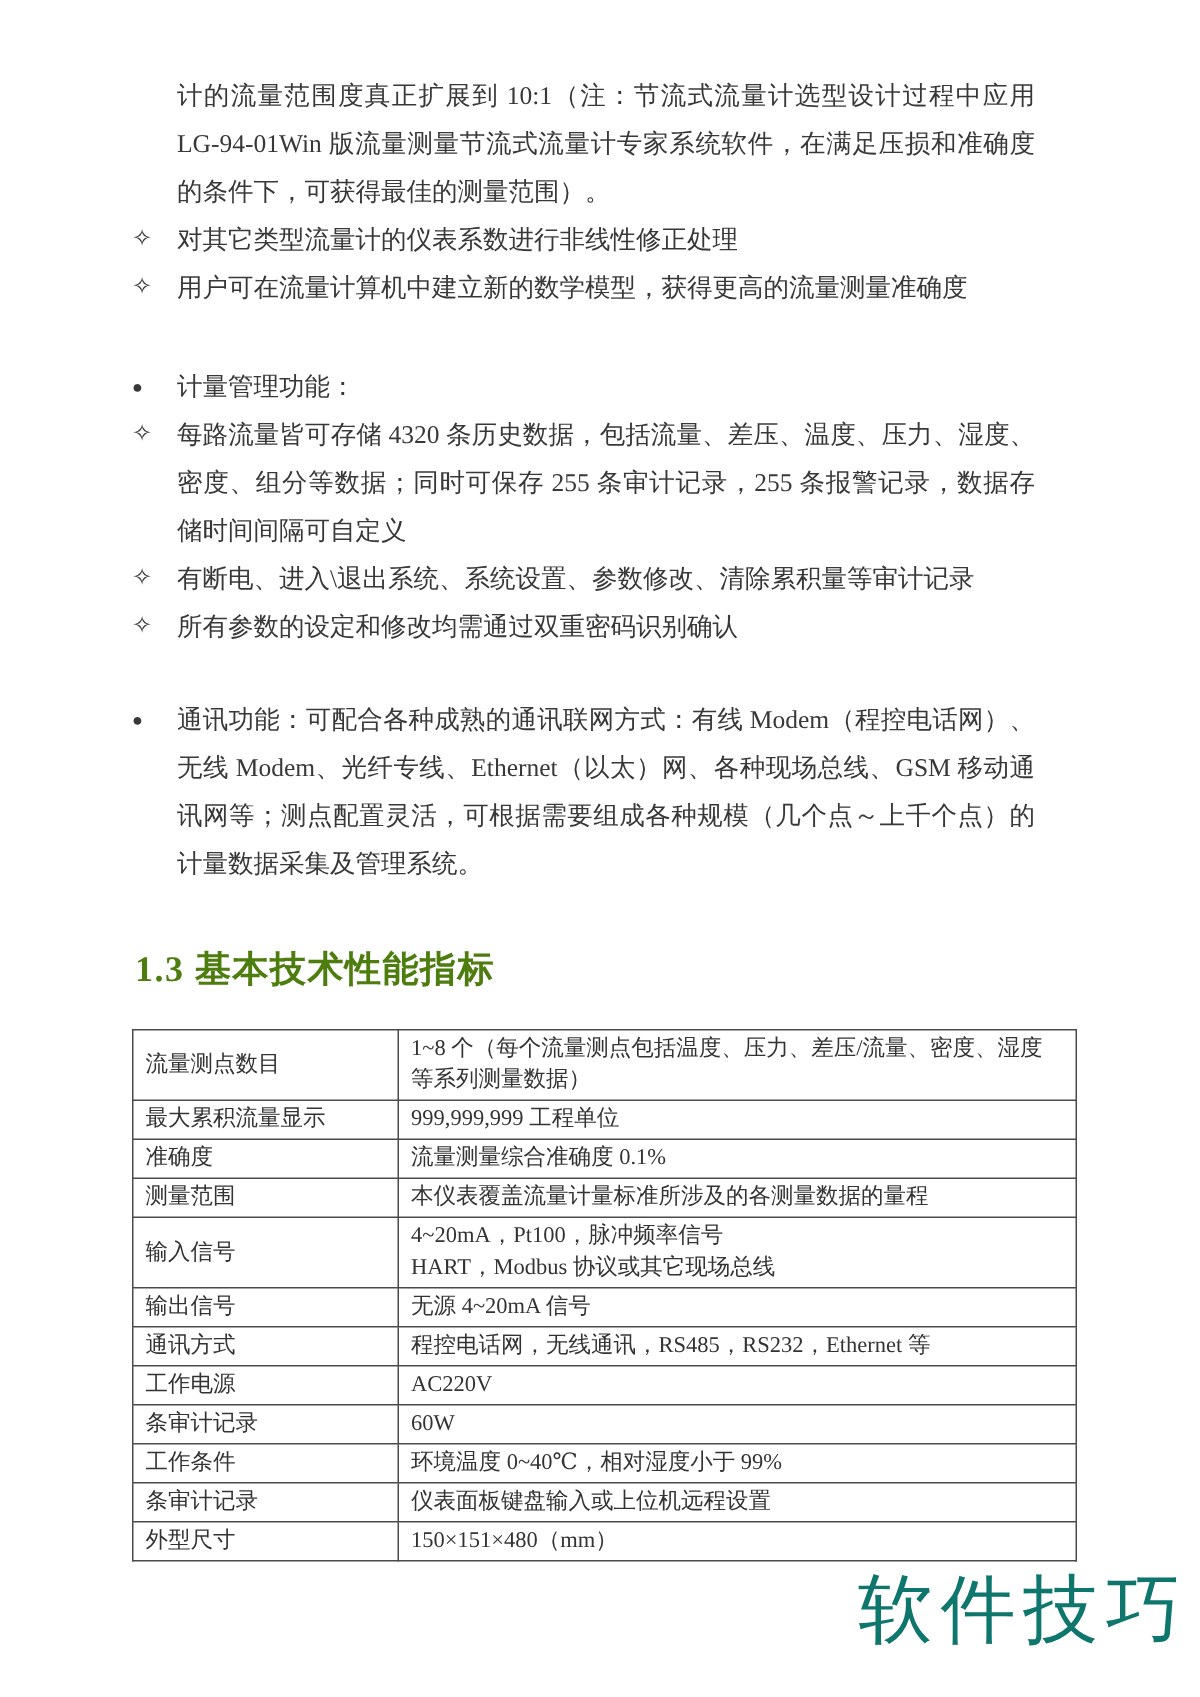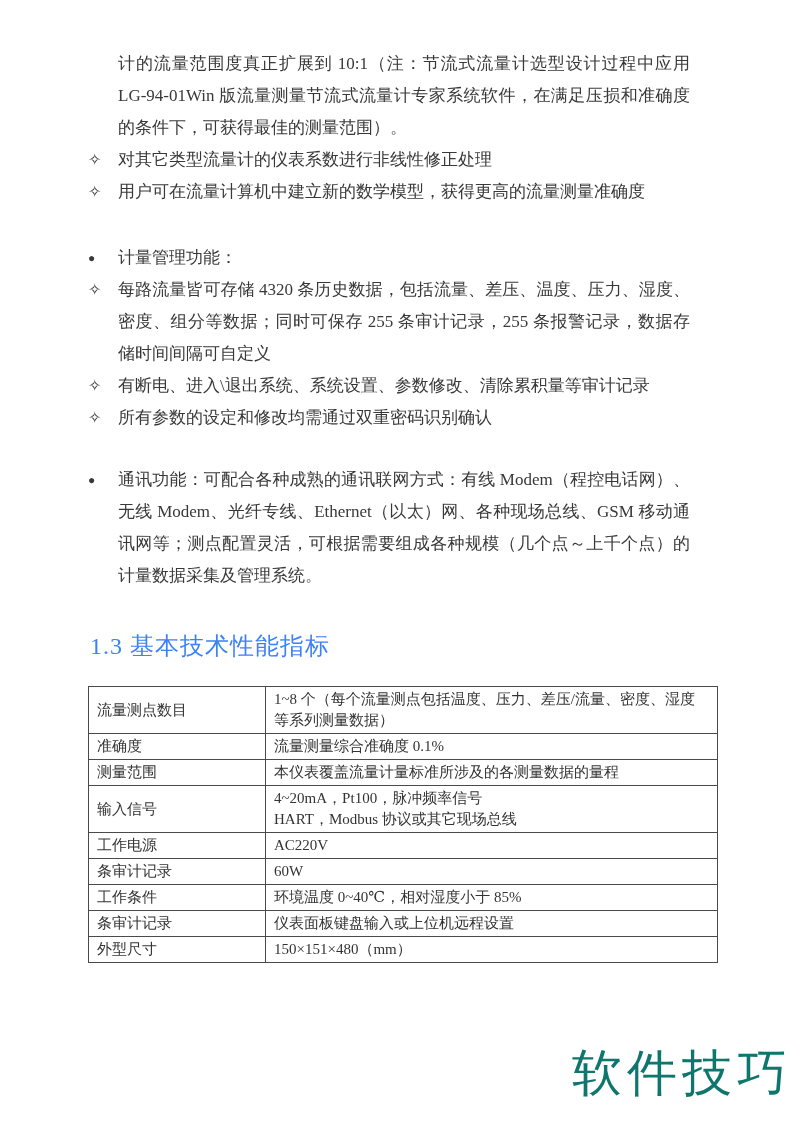--- a/index.html
+++ b/index.html
@@ -46,24 +46,24 @@
   .dot-marker { font-size: 12px; }
   .btext {
     width: 572px;
     text-align: justify;
     text-justify: inter-ideograph;
   }
   .gap-lg { margin-top: 34px; }
   .gap-md { margin-top: 30px; }
   .section-heading {
     font-size: 24px;
-    font-weight: normal;
+    font-weight: bold;
     letter-spacing: 1px;
     margin: 38px 0 24px 2px;
-    color: #3b82f6;
+    color: #4d7c0f;
   }
   table.spec-table {
     border-collapse: collapse;
     width: 630px;
     table-layout: fixed;
     margin-left: 0;
   }
   table.spec-table td {
     border: 1px solid #4a4a4a;
     font-size: 15px;
@@ -133,43 +133,55 @@
 
     <h2 class="section-heading">1.3 基本技术性能指标</h2>
 
     <table class="spec-table">
       <tbody>
         <tr>
           <td class="label-cell">流量测点数目</td>
           <td class="value-cell center">1~8 个（每个流量测点包括温度、压力、差压/流量、密度、湿度等系列测量数据）</td>
         </tr>
         <tr>
+          <td class="label-cell">最大累积流量显示</td>
+          <td class="value-cell">999,999,999 工程单位</td>
+        </tr>
+        <tr>
           <td class="label-cell">准确度</td>
           <td class="value-cell">流量测量综合准确度 0.1%</td>
         </tr>
         <tr>
           <td class="label-cell">测量范围</td>
           <td class="value-cell">本仪表覆盖流量计量标准所涉及的各测量数据的量程</td>
         </tr>
         <tr>
           <td class="label-cell">输入信号</td>
           <td class="value-cell">4~20mA，Pt100，脉冲频率信号
 HART，Modbus 协议或其它现场总线</td>
         </tr>
         <tr>
+          <td class="label-cell">输出信号</td>
+          <td class="value-cell">无源 4~20mA 信号</td>
+        </tr>
+        <tr>
+          <td class="label-cell">通讯方式</td>
+          <td class="value-cell">程控电话网，无线通讯，RS485，RS232，Ethernet 等</td>
+        </tr>
+        <tr>
           <td class="label-cell">工作电源</td>
           <td class="value-cell">AC220V</td>
         </tr>
         <tr>
           <td class="label-cell">条审计记录</td>
           <td class="value-cell">60W</td>
         </tr>
         <tr>
           <td class="label-cell">工作条件</td>
-          <td class="value-cell">环境温度 0~40℃，相对湿度小于 85%</td>
+          <td class="value-cell">环境温度 0~40℃，相对湿度小于 99%</td>
         </tr>
         <tr>
           <td class="label-cell">条审计记录</td>
           <td class="value-cell">仪表面板键盘输入或上位机远程设置</td>
         </tr>
         <tr>
           <td class="label-cell">外型尺寸</td>
           <td class="value-cell">150×151×480（mm）</td>
         </tr>
       </tbody>

